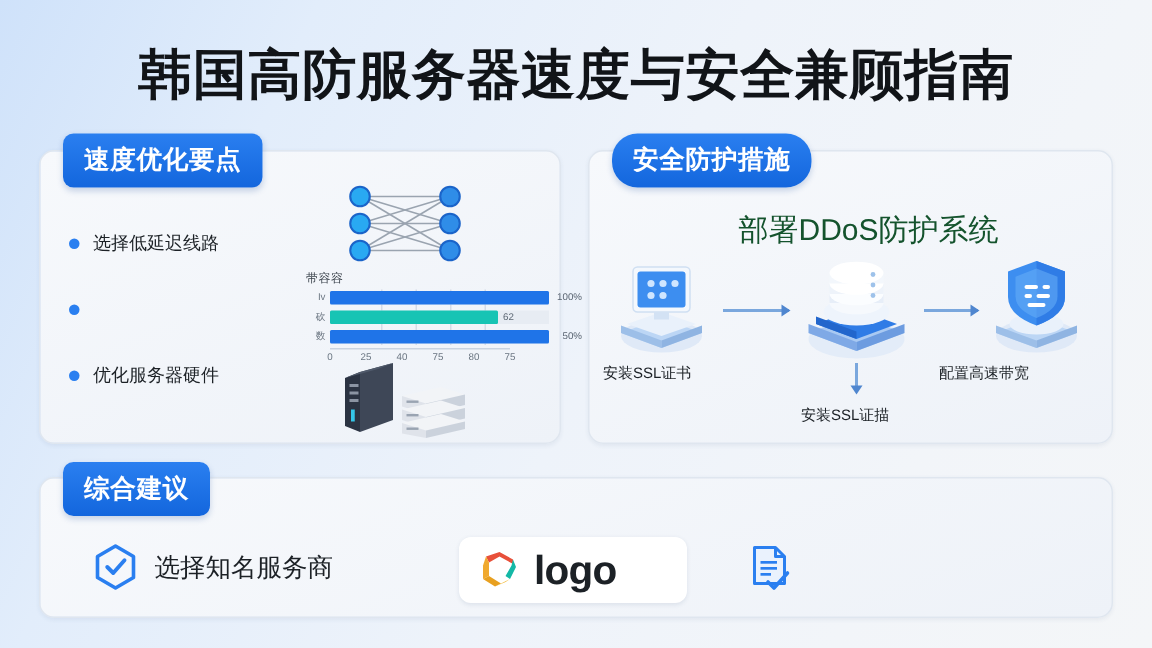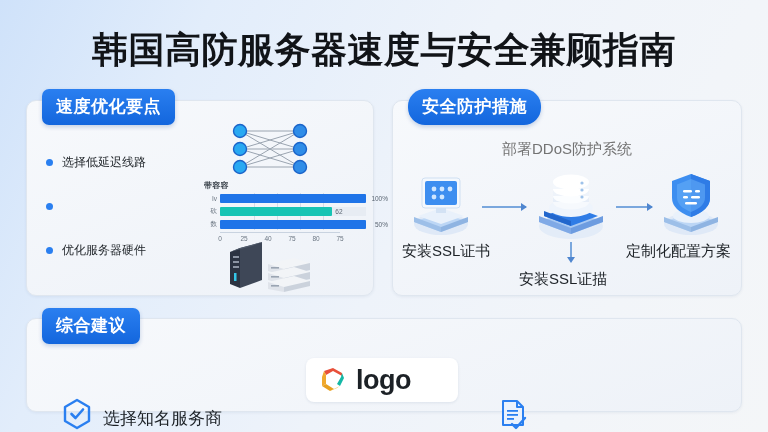--- a/index.html
+++ b/index.html
@@ -83,21 +83,21 @@
 
   
   .chart {
     position: absolute;
     left: 204px; top: 180px;
     width: 162px; height: 62px;
   }
   .chart-title {
     font-size: 8px;
     color: #3b434c;
-    font-weight: bold;
+    font-weight: normal;
     margin-bottom: 2px;
     letter-spacing: 0.3px;
   }
   .chart-rows { position: relative; }
   .chart-row {
     display: flex;
     align-items: center;
     height: 11px;
     margin-bottom: 2px;
   }
@@ -147,25 +147,25 @@
     color: #6b7682;
     transform: translateX(-50%);
   }
 
   
   .servers { position: absolute; left: 222px; top: 240px; width: 100px; height: 52px; }
 
   
   .ddos-sub {
     position: absolute;
-    left: 392px; top: 140px;
+    left: 404px; top: 140px;
     width: 350px;
     text-align: center;
-    font-size: 15px;
-    color: #737373;
+    font-size: 20px;
+    color: #14532d;
   }
   .flow {
     position: absolute;
     left: 398px; top: 162px;
     width: 338px; height: 86px;
   }
   .flow-node {
     position: absolute;
     width: 74px; height: 74px;
   }
@@ -197,36 +197,35 @@
   .arrow-v::after {
     content: "";
     position: absolute;
     left: -3.5px; bottom: -5px;
     border-top: 6px solid #4f86cf;
     border-left: 4px solid transparent;
     border-right: 4px solid transparent;
   }
   .flow-label {
     position: absolute;
-    font-size: 15px;
+    font-size: 10px;
     color: #1c2126;
     white-space: nowrap;
   }
   .fl-left   { left: 402px; top: 242px; }
-  .fl-center { left: 519px; top: 270px; }
+  .fl-center { left: 534px; top: 270px; }
   .fl-right  { left: 626px; top: 242px; }
 
   
   .rec-item {
     position: absolute;
     display: flex;
-    align-items: flex-end;
+    align-items: center;
     gap: 11px;
     top: 362px;
-    margin-top: 36px;
   }
   .rec-1 { left: 62px; }
   .rec-3 { left: 498px; }
   .rec-text {
     font-size: 17px;
     color: #1c2126;
     white-space: nowrap;
   }
   .logo-box {
     position: absolute;
@@ -440,21 +439,21 @@
     </svg>
   </div>
 
   <div class="arrow-h arrow-1"></div>
   <div class="arrow-h arrow-2"></div>
   <div class="arrow-v"></div>
 </div>
 
 <div class="flow-label fl-left">安装SSL证书</div>
 <div class="flow-label fl-center">安装SSL证描</div>
-<div class="flow-label fl-right">定制化配置方案</div>
+<div class="flow-label fl-right">配置高速带宽</div>
 
 <div class="panel panel-bottom"></div>
 <div class="badge badge-bottom">综合建议</div>
 
 <div class="rec-item rec-1">
   <span>
     <svg class="icon-svg" width="30" height="32" viewBox="0 0 30 32">
       <path d="M15 2 L27 9 L27 23 L15 30 L3 23 L3 9 Z" fill="none" stroke="#2a7ff0" stroke-width="2.4" stroke-linejoin="round"></path>
       <path d="M9.5 16 L13.5 20 L21 11.5" fill="none" stroke="#2a7ff0" stroke-width="2.6" stroke-linecap="round" stroke-linejoin="round"></path>
     </svg>

